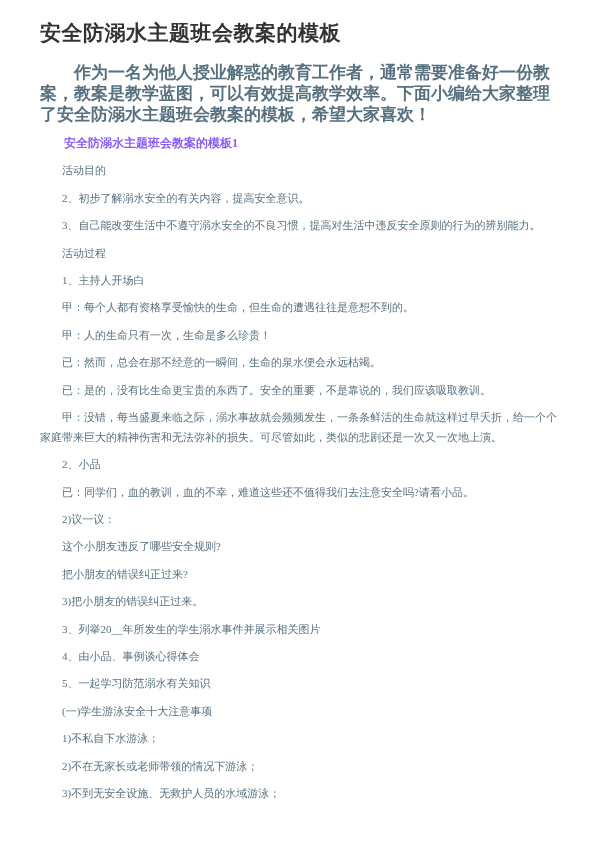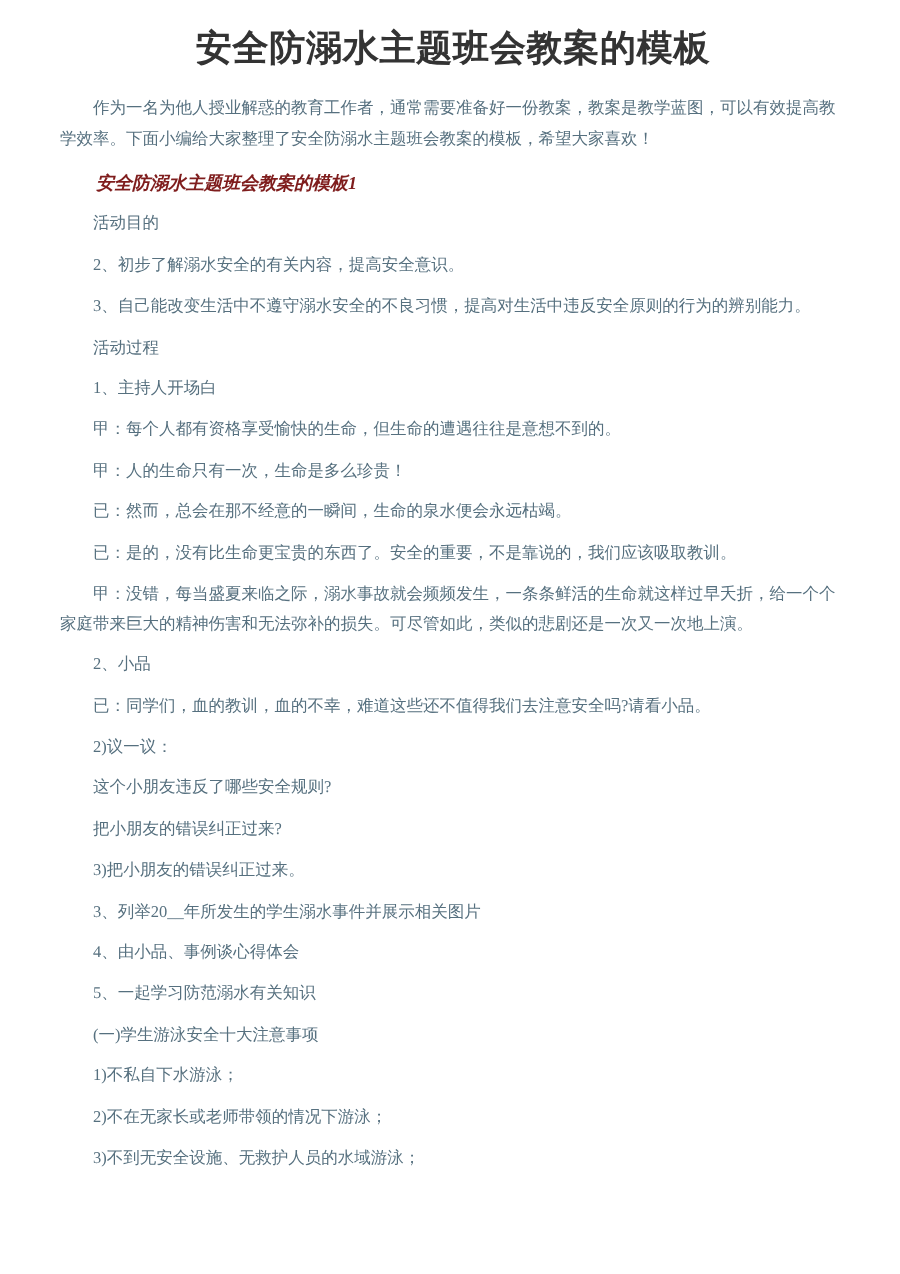--- a/index.html
+++ b/index.html
@@ -10,43 +10,43 @@
   }
   .page {
     width: 600px;
     height: 849px;
     background: #ffffff;
     padding: 18px 36px 0 40px;
     overflow: hidden;
   }
   .title {
     font-family: "Liberation Sans", "DejaVu Sans", sans-serif;
-    font-size: 24px;
+    font-size: 21px;
     font-weight: bold;
     color: #333333;
-    text-align: center;
+    text-align: left;
     line-height: 30px;
     margin: 0 0 14px 0;
     letter-spacing: 0.5px;
   }
   .intro {
-    font-size: 11px;
+    font-size: 17px;
     line-height: 21px;
     color: #56707f;
     text-indent: 2em;
     margin: 0 0 8px 0;
+    font-weight: bold;
   }
   .section-heading {
     font-size: 12px;
     font-weight: bold;
-    color: #7f1d1d;
+    color: #8b5cf6;
     line-height: 20px;
     text-indent: 2em;
     margin: 0 0 7.4px 0;
-    font-style: italic;
   }
   .para {
     font-size: 11px;
     line-height: 20px;
     color: #56707f;
     text-indent: 2em;
     margin: 0 0 7.4px 0;
   }
 </style>
 </head>

